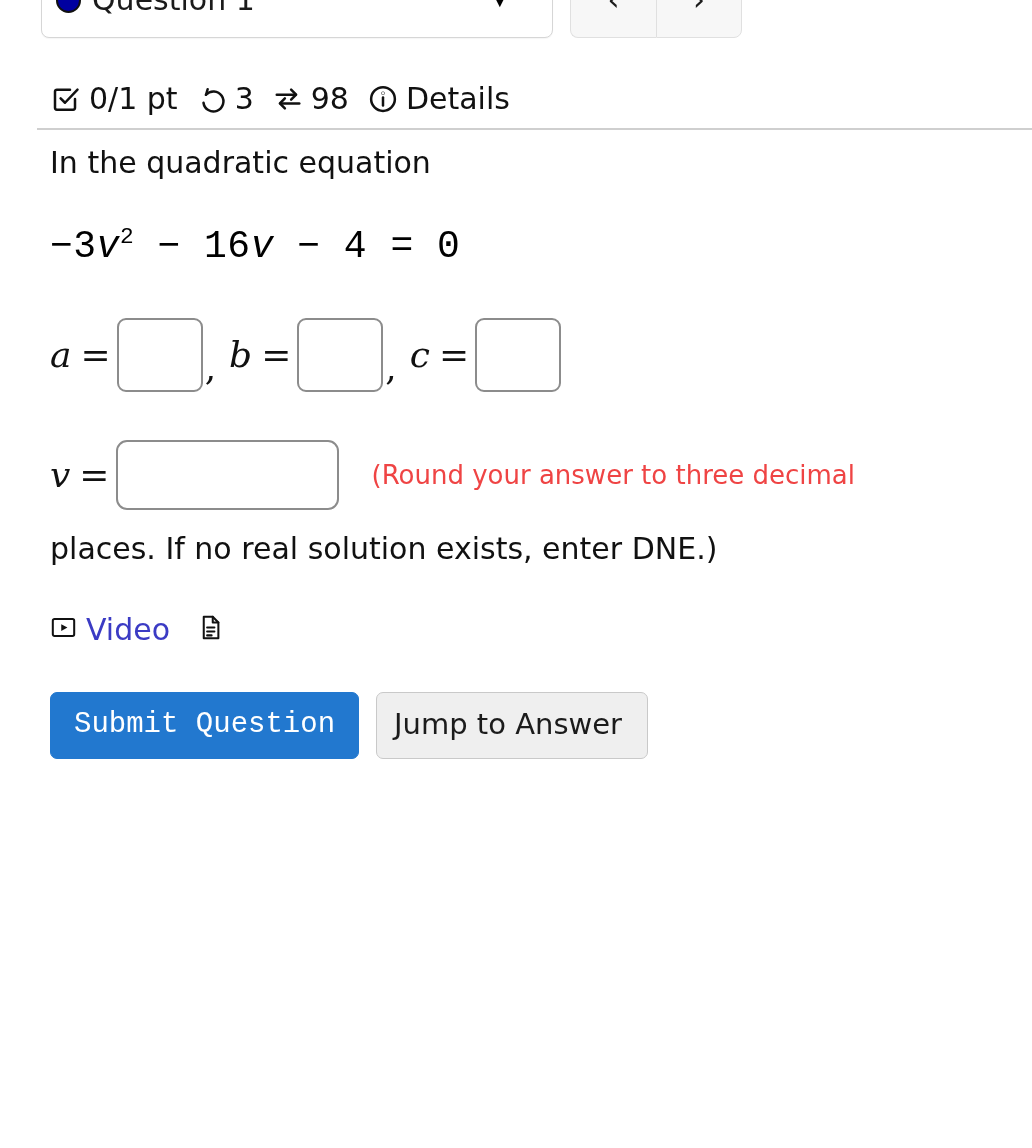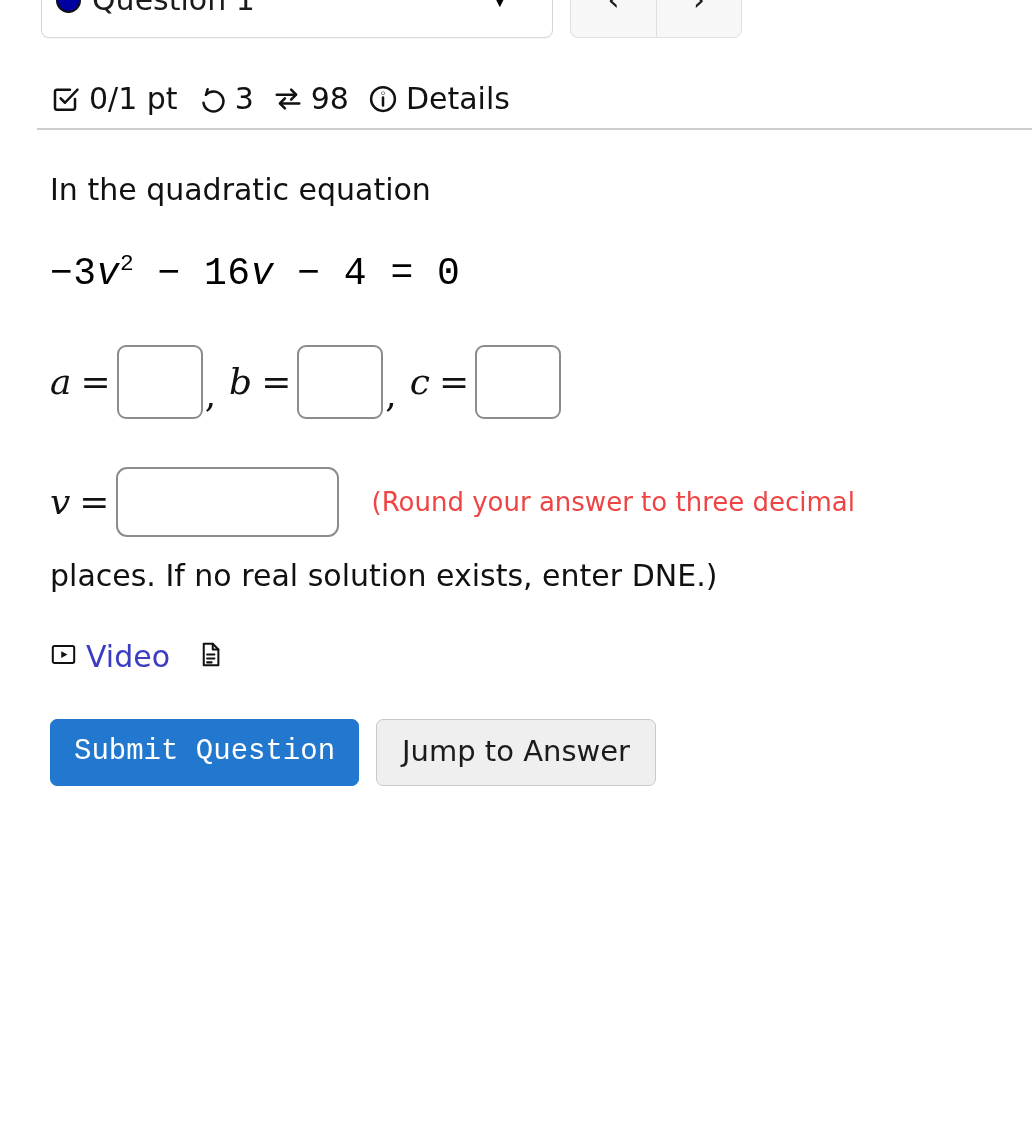--- a/index.html
+++ b/index.html
@@ -118,21 +118,21 @@
     top: 128px;
     width: 995px;
     height: 2px;
     background: #cfcfcf;
   }
 
   
   .content {
     position: absolute;
     left: 50px;
-    top: 167px;
+    top: 140px;
     width: 950px;
   }
   .para {
     font-size: 30px;
     line-height: 46px;
     color: #111111;
   }
 
   .mathline {
     font-family: "DejaVu Serif", "Liberation Serif", serif;
@@ -255,21 +255,21 @@
     background: #2278cf;
     color: #ffffff;
     border: 1px solid #2278cf;
     padding: 17px 23px 19px 23px;
     font-family: Liberation Mono, monospace;
   }
   .btn-secondary {
     background: #efefef;
     color: #1b1b1b;
     border: 1px solid #c9c9c9;
-    padding: 17px 25px 19px 25px;
+    padding: 17px 25px 19px 17px;
     margin-left: 17px;
   }
 </style>
 </head>
 <body>
 
 <div class="topbar">
 
   <div class="question-select">
     <span class="status-dot"></span>

